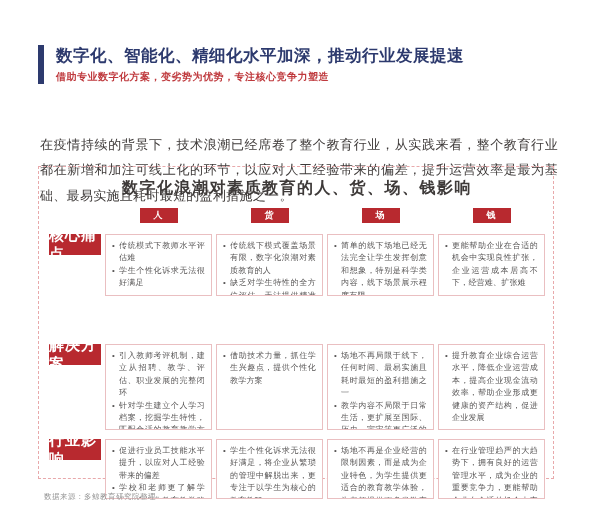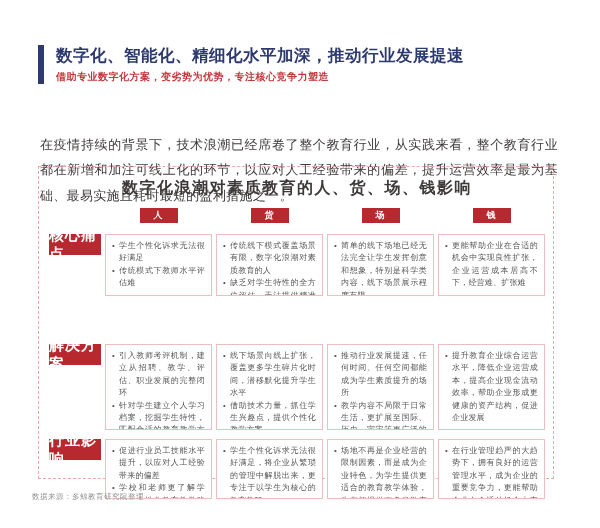--- a/index.html
+++ b/index.html
@@ -61,21 +61,21 @@
   }
   .cell ul { margin:0; padding:0; list-style:none; }
   .cell li {
     position:relative; padding-left:7px; font-size:8px; line-height:1.55;
     color:#595757; text-align:justify; letter-spacing:0.2px;
   }
   .cell li::before { content:"•"; position:absolute; left:0; top:0; color:#595757; }
 
   
   .footer {
-    position:absolute; left:32px; top:492px; font-size:7.5px; color:#949494;
+    position:absolute; left:44px; top:492px; font-size:7.5px; color:#949494;
     letter-spacing:0.5px;
   }
 </style>
 </head>
 <body>
 
 <div class="page">
 
   <div class="header">
     <div class="accent-bar"></div>
@@ -103,22 +103,22 @@
         </div>
       <div>
           <div class="col-badge">钱</div>
         </div>
     </div>
 
     <div class="m-row r1">
       <div class="row-badge">核心痛点</div>
       <div class="cell">
         <ul>
+          <li>传统模式下教师水平评估难</li>
           <li>学生个性化诉求无法很好满足</li>
-          <li>传统模式下教师水平评估难</li>
         </ul>
       </div>
       <div class="cell">
         <ul>
           <li>传统线下模式覆盖场景有限，数字化浪潮对素质教育的人</li>
           <li>缺乏对学生特性的全方位评估，无法提供精准的教学方案</li>
         </ul>
       </div>
       <div class="cell">
         <ul>
@@ -135,27 +135,26 @@
     <div class="m-row r2">
       <div class="row-badge">解决方案</div>
       <div class="cell">
         <ul>
           <li>引入教师考评机制，建立从招聘、教学、评估、职业发展的完整闭环</li>
           <li>针对学生建立个人学习档案，挖掘学生特性，匹配合适的教育教学方式</li>
         </ul>
       </div>
       <div class="cell">
         <ul>
-          <li>线下场景向线上扩张，覆盖更多学生碎片化时间，潜移默化提升学生水平</li>
           <li>借助技术力量，抓住学生兴趣点，提供个性化教学方案</li>
         </ul>
       </div>
       <div class="cell">
         <ul>
-          <li>推动行业发展提速，任何时间、任何空间都能成为学生素质提升的场所</li>
+          <li>场地不再局限于线下，任何时间、最易实施且耗时最短的盈利措施之一</li>
           <li>教学内容不局限于日常生活，更扩展至国际、历史、宇宙等更广泛的时空</li>
         </ul>
       </div>
       <div class="cell">
         <ul>
           <li>提升教育企业综合运营水平，降低企业运营成本，提高企业现金流动效率，帮助企业形成更健康的资产结构，促进企业发展</li>
         </ul>
       </div>
     </div>
 

